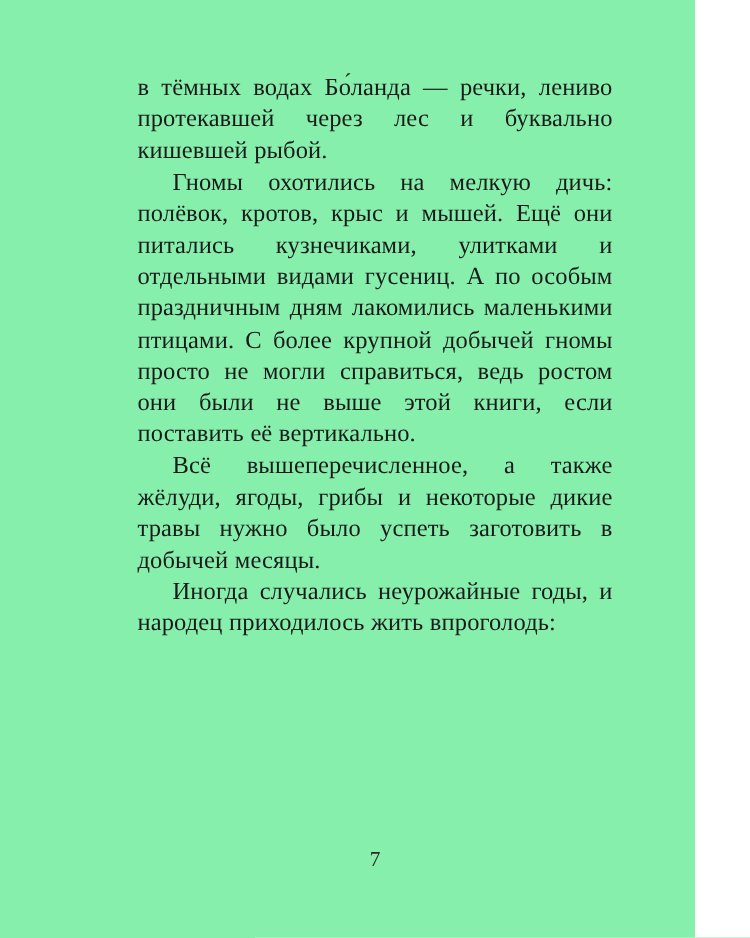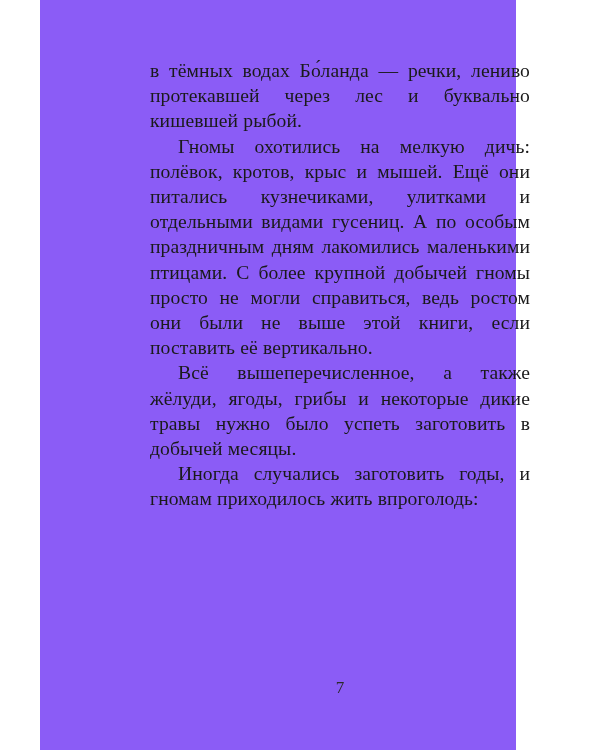--- a/index.html
+++ b/index.html
@@ -9,25 +9,24 @@
   body {
     width: 600px;
     height: 750px;
     background: #ffffff;
     font-family: "Liberation Serif", "DejaVu Serif", serif;
     color: #1a1a1a;
     overflow: hidden;
   }
   .page {
     position: relative;
-    width: 476px;
+    width: 556px;
     height: 750px;
-    background: #8b5cf6;
+    background: #86efac;
     box-sizing: border-box;
-    margin-left: 40px;
   }
   .text-block {
     position: absolute;
     left: 110px;
     top: 58px;
     width: 380px;
   }
   .para {
     margin: 0;
     text-align: justify;
@@ -60,18 +59,18 @@
 </style>
 </head>
 <body>
 
 <div class="page">
 
   <div class="text-block">
     <p class="para first">в тёмных водах Бо́ланда — речки, лениво протекавшей через лес и буквально кишевшей рыбой.</p>
     <p class="para">Гномы охотились на мелкую дичь: полёвок, кротов, крыс и мышей. Ещё они питались кузнечиками, улитками и отдельными видами гусениц. А по особым праздничным дням лакомились маленькими птицами. С более крупной добычей гномы просто не могли справиться, ведь ростом они были не выше этой книги, если поставить её вертикально.</p>
     <p class="para">Всё вышеперечисленное, а также жёлуди, ягоды, грибы и некоторые дикие травы нужно было успеть заготовить в добычей месяцы.</p>
-    <p class="para last-line-full">Иногда случались заготовить годы, и гномам приходилось жить впроголодь:</p>
+    <p class="para last-line-full">Иногда случались неурожайные годы, и народец приходилось жить впроголодь:</p>
   </div>
 
   <div class="page-number">7</div>
 
 </div>
 
 </body></html>

